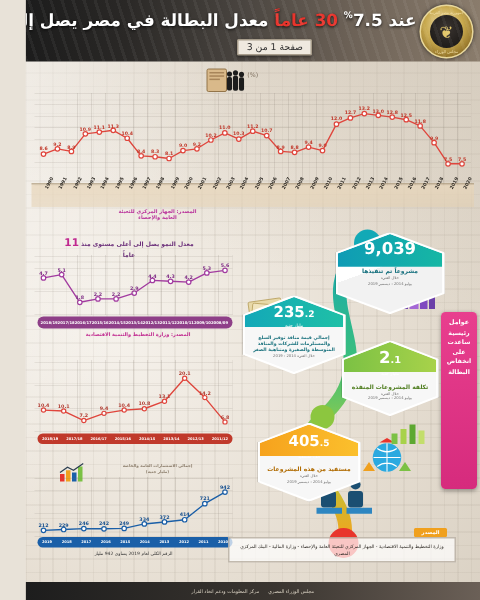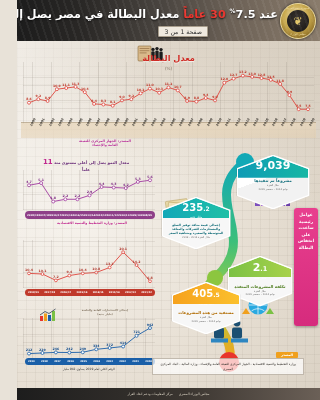--- a/index.html
+++ b/index.html
@@ -161,35 +161,35 @@
     position:absolute;inset:-1.5px;
     -webkit-clip-path:polygon(50% 0,100% 25%,100% 75%,50% 100%,0 75%,0 25%);
     clip-path:polygon(50% 0,100% 25%,100% 75%,50% 100%,0 75%,0 25%);
     background:#ffffff;box-shadow:0 1px 3px rgba(0,0,0,.35);
   }
   .num{font-weight:bold;line-height:1;}
   .unit{font-size:3px;margin-top:1px;}
   .desc{font-size:4px;font-weight:bold;line-height:1.35;margin-top:1.5px;}
   .note{font-size:2.5px;line-height:1.3;margin-top:1px;}
   
-  #card1{left:221px;top:156px;width:70px;height:52px;}
+  #card1{left:208px;top:156px;width:70px;height:52px;}
   #card1 .hex{inset:0;background:linear-gradient(160deg,#ffffff 0 42%,#f2f2f2 42% 100%);}
   #card1 .top{position:absolute;left:0;right:0;top:0;height:42%;
     background:linear-gradient(90deg,#0f9bb5,#16b7a4);
     -webkit-clip-path:polygon(50% 0,100% 59.5%,100% 100%,0 100%,0 59.5%);
     clip-path:polygon(50% 0,100% 59.5%,100% 100%,0 100%,0 59.5%);}
   
   #card2{left:146px;top:198px;width:66px;height:50px;}
   #card2 .hex{inset:0;background:#f7f7f7;}
   #card2 .top{position:absolute;left:0;right:0;top:0;height:40%;
     background:linear-gradient(90deg,#13a8b8,#1fc0a6);
     -webkit-clip-path:polygon(50% 0,100% 62%,100% 100%,0 100%,0 62%);
     clip-path:polygon(50% 0,100% 62%,100% 100%,0 100%,0 62%);}
   
-  #card3{left:212px;top:257px;width:62px;height:48px;text-decoration:underline;}
+  #card3{left:212px;top:228px;width:62px;height:48px;text-decoration:underline;}
   #card3 .hex{inset:0;background:#f7f7f7;}
   #card3 .top{position:absolute;left:0;right:0;top:0;height:42%;
     background:linear-gradient(90deg,#7bc144,#a8d24a);
     -webkit-clip-path:polygon(50% 0,100% 59%,100% 100%,0 100%,0 59%);
     clip-path:polygon(50% 0,100% 59%,100% 100%,0 100%,0 59%);}
   
   #card4{left:156px;top:283px;width:66px;height:50px;}
   #card4 .hex{inset:0;background:#f7f7f7;}
   #card4 .top{position:absolute;left:0;right:0;top:0;height:42%;
     background:linear-gradient(90deg,#f6a21d,#fbc02d);
@@ -254,21 +254,20 @@
     <g fill="#1c1c1c">
       <circle cx="16" cy="5.4" r="1.7"></circle>
         <rect x="14.3" y="7.3" width="3.4" height="9" rx="1.2"></rect>
       <circle cx="20" cy="4.6" r="1.7"></circle>
         <rect x="18.3" y="6.5" width="3.4" height="10" rx="1.2"></rect>
       <circle cx="24" cy="5.6" r="1.7"></circle>
         <rect x="22.3" y="7.5" width="3.4" height="9" rx="1.2"></rect>
     </g>
   </svg>
   <div class="sec1-title">
-    <span class="lbl">معدل البطالة</span>
     <span class="sub">(%)</span>
   </div>
 
   <div class="chart1">
     <div class="grid-bg"></div>
     <svg id="svg1" viewBox="0 0 291 62" preserveAspectRatio="none">
         <path d="M6.00 40.73 L15.30 37.20 L24.60 38.96 L33.90 27.21 L43.20 26.04 L52.50 24.86 L61.80 30.15 L71.10 41.90 L80.40 42.49 L89.70 43.66 L99.00 38.38 L108.30 37.20 L117.60 31.33 L126.90 26.63 L136.20 30.74 L145.50 25.45 L154.80 28.39 L164.10 38.96 L173.40 39.55 L182.70 36.02 L192.00 38.38 L201.30 20.75 L210.60 16.64 L219.90 13.70 L229.20 14.88 L238.50 16.05 L247.80 17.81 L257.10 21.92 L266.40 33.09 L275.70 47.19 L285.00 47.19" fill="none" stroke="#e0453c" stroke-width=".9" stroke-linejoin="round"></path>
         <circle cx="6" cy="40.725" r="1.5" fill="#fff" stroke="#e0453c" stroke-width=".8"></circle>
         <circle cx="15.3" cy="37.2" r="1.5" fill="#fff" stroke="#e0453c" stroke-width=".8"></circle>
         <circle cx="24.6" cy="38.9625" r="1.5" fill="#fff" stroke="#e0453c" stroke-width=".8"></circle>

